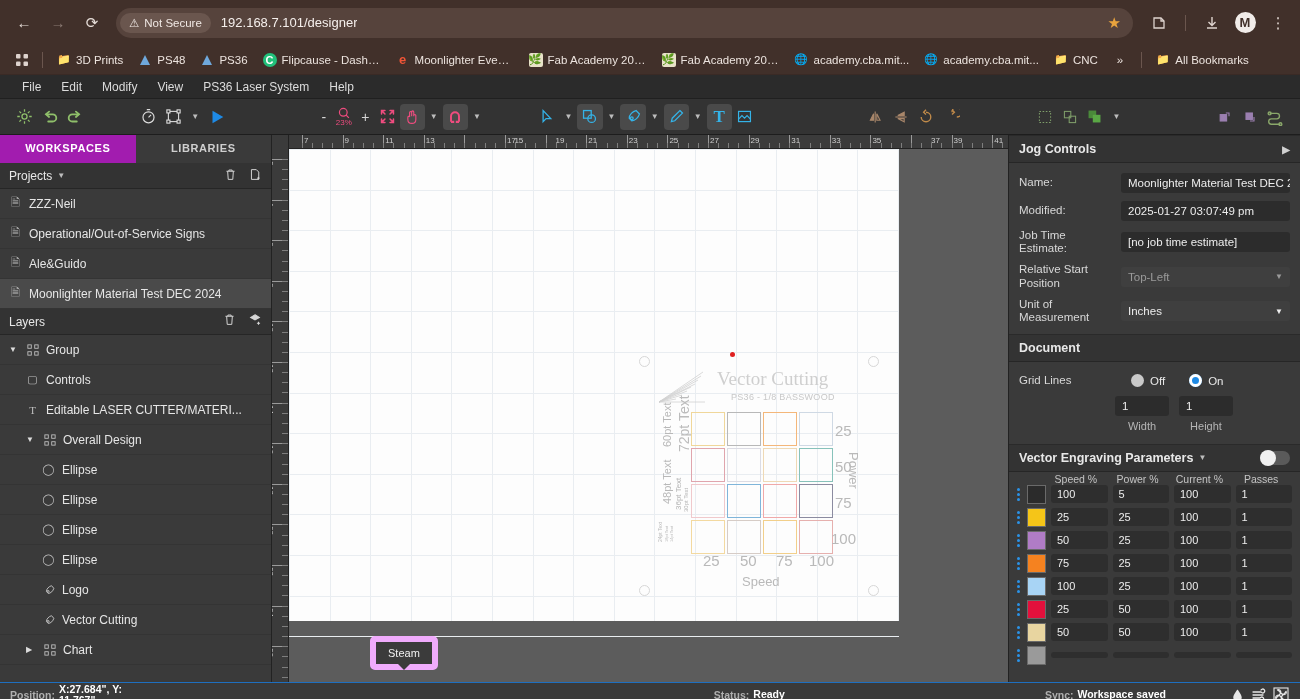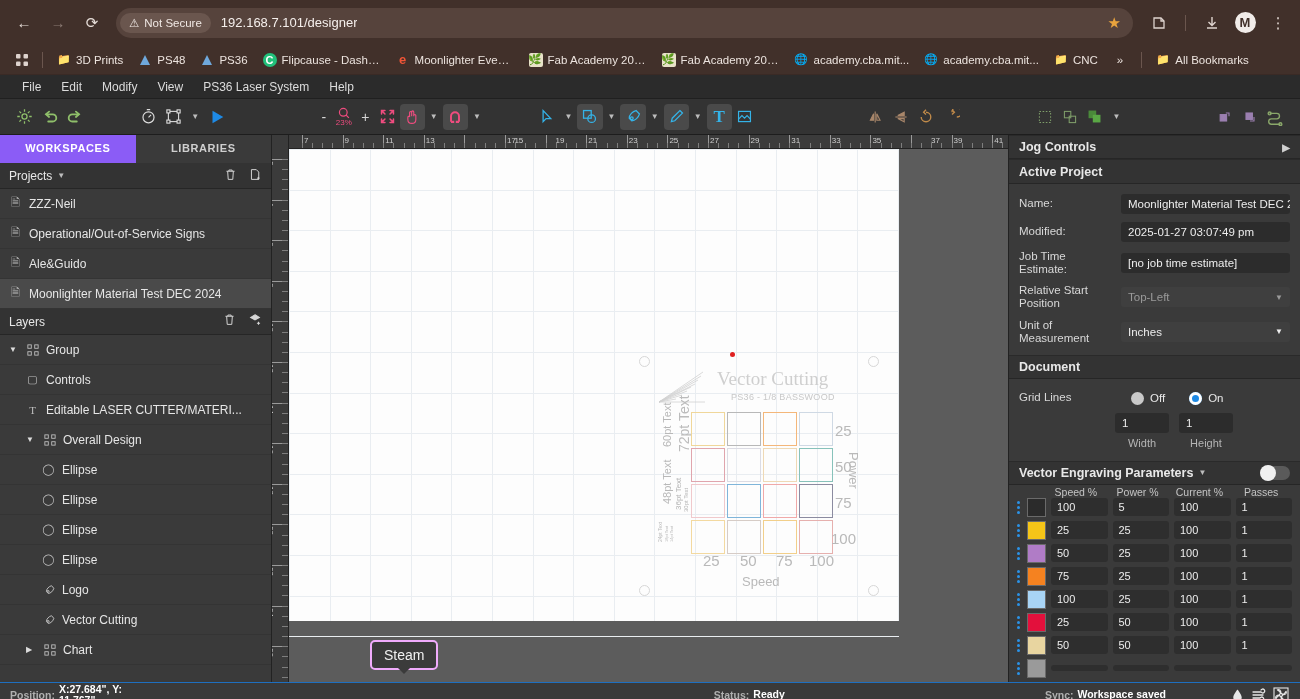--- a/index.html
+++ b/index.html
@@ -51,21 +51,21 @@
   .pm { color:#d6d6d6; font-size:14px; padding:0 5px; cursor:pointer; }
   
   #main { display:flex; height:547px; }
   
   #left { width:272px; background:#3a3a3a; display:flex; flex-direction:column;
           border-right:1px solid #222; }
   #tabs { display:flex; height:28px; }
   .tab { flex:1; display:flex; align-items:center; justify-content:center; font-size:11px;
          letter-spacing:.6px; font-weight:bold; cursor:pointer; background:#3a3a3a; color:#cfcfcf;
          border-bottom:2px solid transparent;}
-  .tab.active { background:#8b5cf6; color:#fff; }
+  .tab.active { background:#a21caf; color:#fff; }
   .panel-head { height:26px; background:#333; display:flex; align-items:center; padding:0 9px;
                 font-size:12px; border-bottom:1px solid #262626; }
   .panel-head .ico { margin-left:auto; display:flex; gap:12px; color:#d6d6d6; cursor:pointer; }
   .list-row { height:30px; display:flex; align-items:center; padding:0 9px; gap:7px;
               font-size:12px; border-bottom:1px solid #343434; cursor:pointer; color:#e6e6e6;}
   .list-row.sel { background:#4a4a4a; }
   .gl { color:#bfbfbf; font-size:11px; display:inline-flex; width:13px; justify-content:center;}
   #projects { background:#3a3a3a; }
   #layers-head { margin-top:0; }
   #layers { flex:1; overflow:hidden; background:#3a3a3a; }
@@ -79,22 +79,22 @@
             border-right:1px solid #222; overflow:hidden; }
   .rtick { position:absolute; font-size:8px; color:#cfcfcf; }
   #sheet { position:absolute; left:17px; top:14px; width:610px; height:472px; background:#fdfdfd; }
   .gridline { position:absolute; background:#e9edf1; }
   #art { position:absolute; left:346px; top:203px; width:248px; height:248px; }
   .corner-hole { position:absolute; width:11px; height:11px; border:1px solid #d7d7d7;
                  border-radius:50%; }
   .sq { position:absolute; width:34px; height:34px; border:1.2px solid; background:transparent; }
   .axlbl { position:absolute; color:#b9b9b9; font-size:15px; }
   .rot90 { transform-origin:left top; }
-  #tooltip { position:absolute; background:#3b3b3b; color:#f0f0f0; font-size:14px; padding:5px 12px;
-             border-radius:5px; border:2px solid #f0abfc; }
+  #tooltip { position:absolute; background:#3b3b3b; color:#f0f0f0; font-size:11px; padding:5px 12px;
+             border-radius:5px; border:6px solid #f0abfc; }
   #tooltip:after { content:""; position:absolute; left:50%; margin-left:-6px; bottom:-6px;
                    border-left:6px solid transparent; border-right:6px solid transparent;
                    border-top:6px solid #3b3b3b; }
   
   #right { width:292px; background:#3a3a3a; border-left:1px solid #222; display:flex;
            flex-direction:column; overflow:hidden; }
   .sec-head { height:28px; background:#333; display:flex; align-items:center; padding:0 10px;
               font-size:12.5px; font-weight:bold; border-bottom:1px solid #262626;
               border-top:1px solid #2a2a2a; }
   .sec-head .rt { margin-left:auto; color:#d0d0d0; font-size:10px; }
@@ -855,23 +855,20 @@
         <div style="position: absolute; top: 541.65px; left: 10px; height: 1px; width: 6px; background: rgb(126, 126, 126);"></div>
       </div>
     <div id="tooltip" style="left:98px;bottom:12px;">Steam</div>
   </div>
 
   <div id="right">
     <div class="sec-head">
       <span>Jog Controls</span>
       <span class="rt">▶</span>
     </div>
-    <div class="sec-head">
-      <span>Active Project</span>
-    </div>
     <div style="padding:6px 0 6px 0;">
       <div class="frow">
         <span class="flabel">Name:</span>
         <span class="fval">Moonlighter Material Test DEC 202</span>
         </div>
       <div class="frow">
         <span class="flabel">Modified:</span>
         <span class="fval">2025-01-27 03:07:49 pm</span>
         </div>
       <div class="frow">

